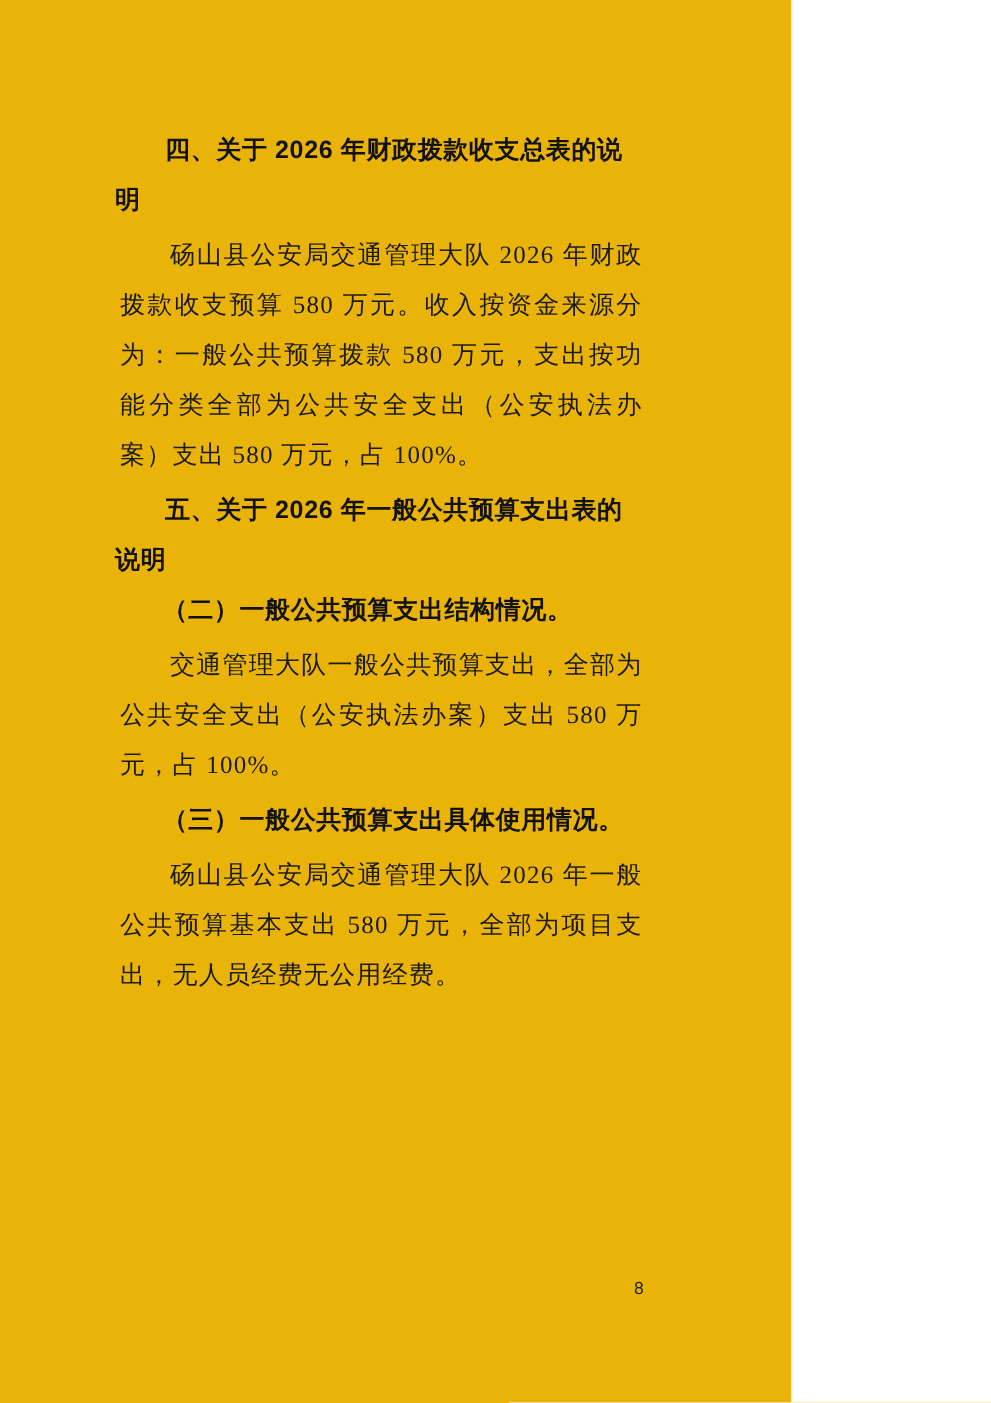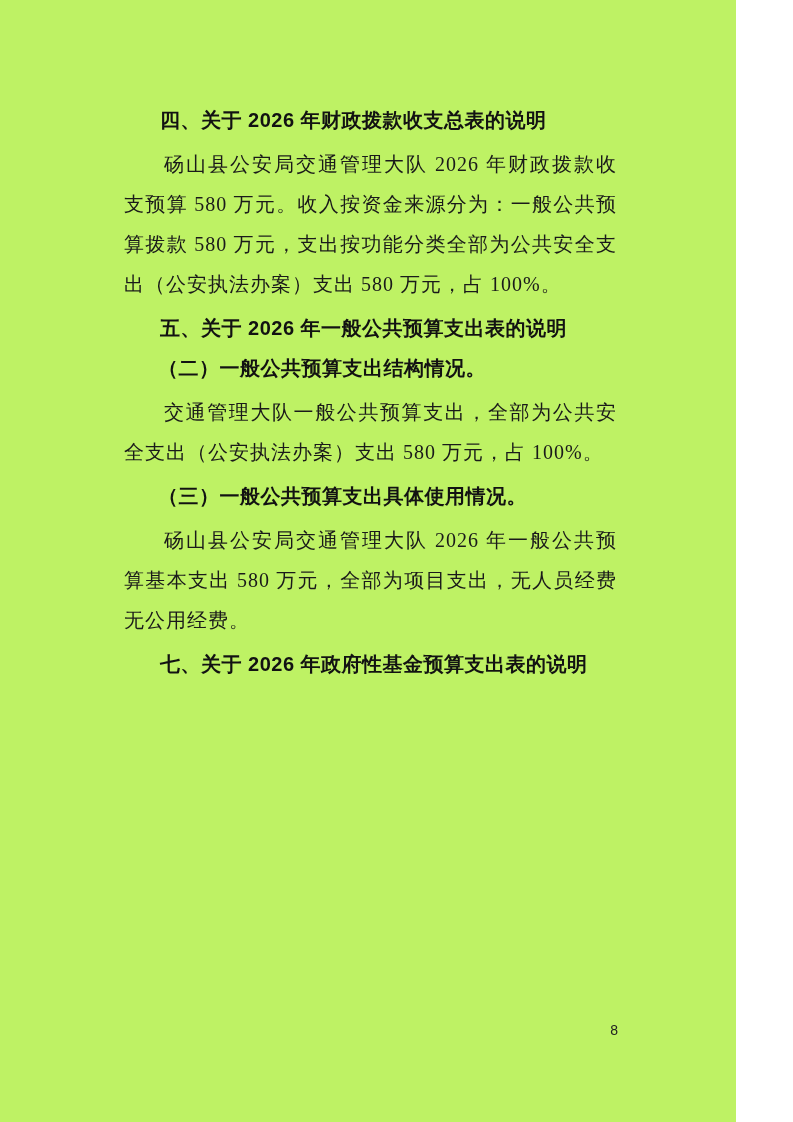--- a/index.html
+++ b/index.html
@@ -8,24 +8,24 @@
     padding: 0;
     background: #ffffff;
   }
   body {
     width: 793px;
     height: 1122px;
     overflow: hidden;
   }
   .page {
     position: relative;
-    width: 736px;
+    width: 633px;
     height: 1122px;
-    background: #bef264;
-    padding: 100px 115px 0 120px;
+    background: #eab308;
+    padding: 100px 115px 0 92px;
   }
   .content { width: 100%; }
   .hei-heading {
     font-family: "Liberation Sans", sans-serif;
     font-weight: 700;
     font-size: 20px;
     line-height: 40px;
     color: #121212;
     text-indent: 2em;
     margin: 0;
@@ -75,18 +75,17 @@
     <h2 class="hei-heading">五、关于 2026 年一般公共预算支出表的说明</h2>
 
 
     <h3 class="kai-subheading">（二）一般公共预算支出结构情况。</h3>
     <p class="para">交通管理大队一般公共预算支出，全部为公共安全支出（公安执法办案）支出 580 万元，占 100%。</p>
 
     <h3 class="kai-subheading">（三）一般公共预算支出具体使用情况。</h3>
 
     <p class="para">砀山县公安局交通管理大队 2026 年一般公共预算基本支出 580 万元，全部为项目支出，无人员经费无公用经费。</p>
 
-    <h2 class="hei-heading">七、关于 2026 年政府性基金预算支出表的说明</h2>
 
   </div>
 
   <div class="page-number">8</div>
 </div>
 
 </body></html>

